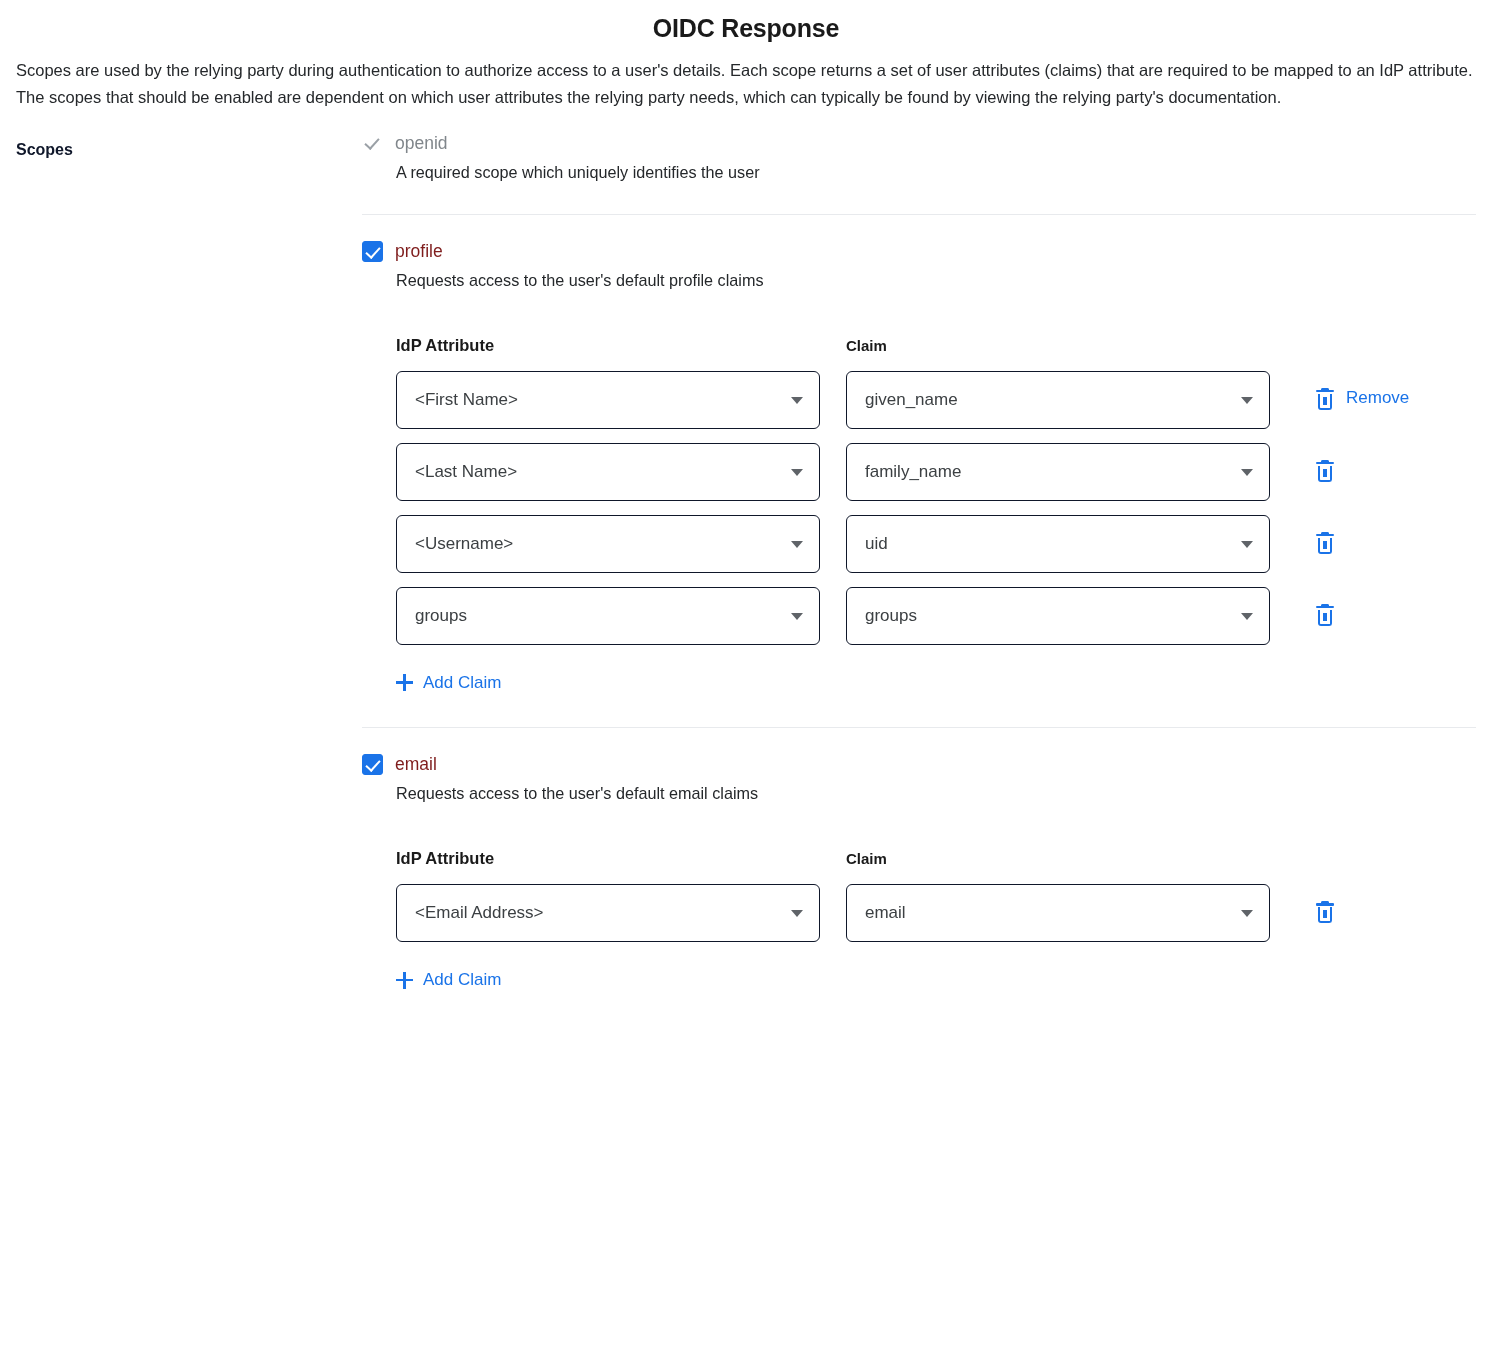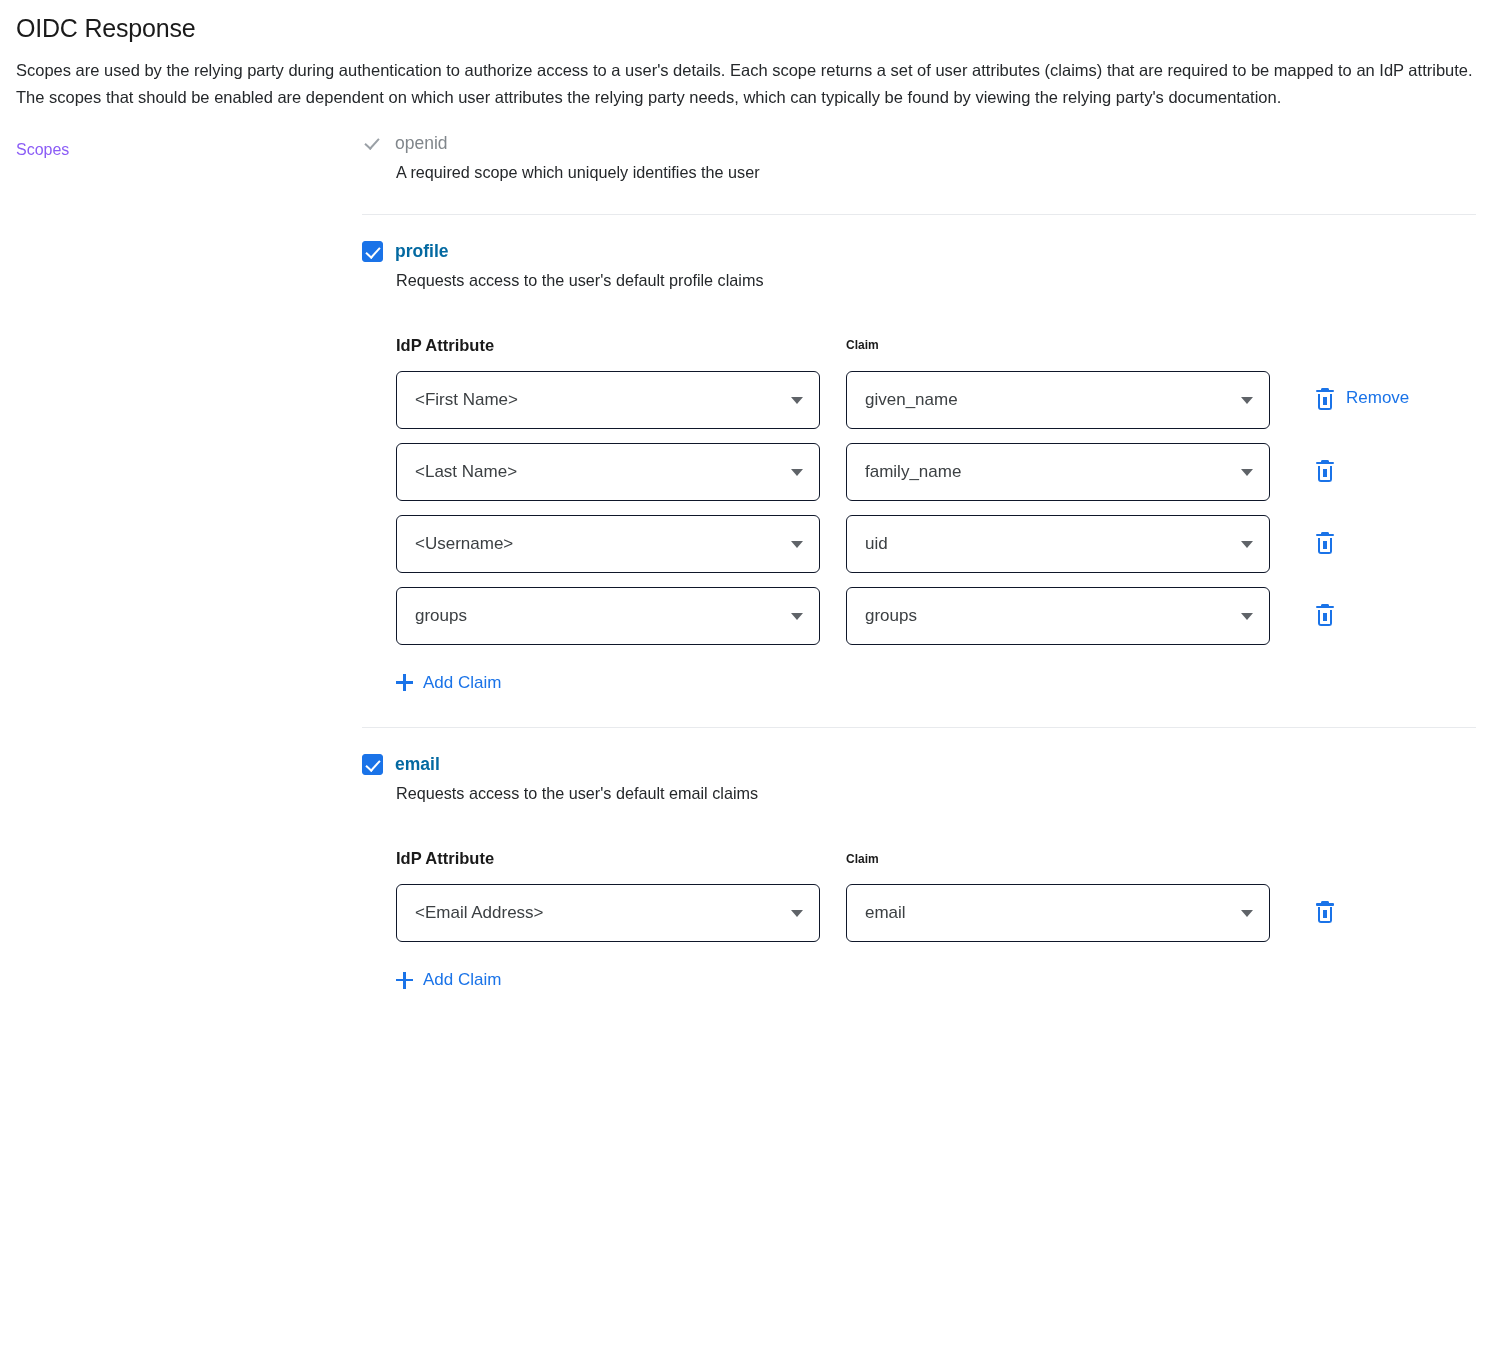--- a/index.html
+++ b/index.html
@@ -13,42 +13,43 @@
     min-height: 1362px;
     font-family: "Liberation Sans", sans-serif;
     color: #202124;
     -webkit-font-smoothing: antialiased;
   }
   .page {
     padding: 14px 16px 20px 16px;
   }
   .page-title {
     font-size: 25px;
-    font-weight: normal;
+    font-weight: bold;
     letter-spacing: -0.2px;
     margin: 0 0 14px 0;
     color: #1a1a1a;
+    text-align: center;
   }
   .intro {
     font-size: 16.5px;
     line-height: 1.63;
     color: #25282b;
     margin: 0 0 22px 0;
     max-width: 1468px;
   }
   .scopes-row {
     display: flex;
     align-items: flex-start;
   }
   .scopes-label {
     width: 346px;
     flex: 0 0 346px;
     font-size: 16px;
-    font-weight: normal;
-    color: #8b5cf6;
+    font-weight: bold;
+    color: #0f172a;
     padding-top: 8px;
   }
   .scopes-col {
     flex: 1 1 auto;
     min-width: 0;
   }
   .scope-block {
     padding-bottom: 6px;
   }
   .scope-head {
@@ -89,22 +90,22 @@
     left: 6px;
     top: 2px;
     width: 6px;
     height: 12px;
     border: solid #9aa0a6;
     border-width: 0 2.4px 2.4px 0;
     transform: rotate(42deg);
   }
   .scope-name {
     font-size: 17.5px;
-    font-weight: bold;
-    color: #0369a1;
+    font-weight: normal;
+    color: #7f1d1d;
   }
   .scope-name.muted {
     font-weight: normal;
     color: #80868b;
   }
   .scope-desc {
     font-size: 16.2px;
     color: #25282b;
     margin: 9px 0 0 34px;
   }
@@ -124,21 +125,21 @@
   .col-idp {
     width: 450px;
     flex: 0 0 450px;
     font-size: 16.5px;
     font-weight: bold;
     color: #1a1a1a;
   }
   .col-claim {
     width: 450px;
     flex: 0 0 450px;
-    font-size: 12px;
+    font-size: 15px;
     font-weight: bold;
     color: #1a1a1a;
   }
   .claim-row {
     display: flex;
     align-items: center;
     margin-bottom: 14px;
   }
   .select-wrap {
     position: relative;

